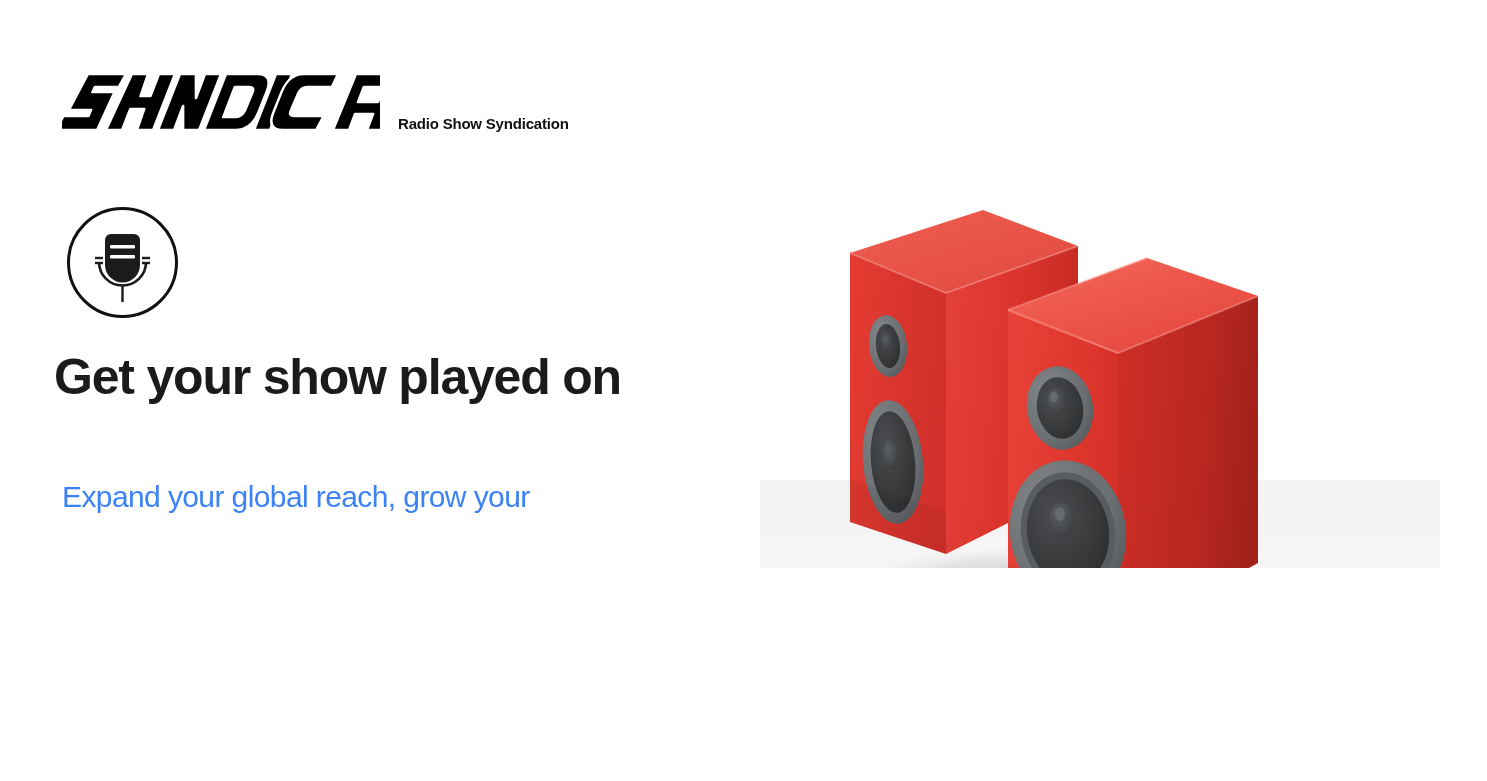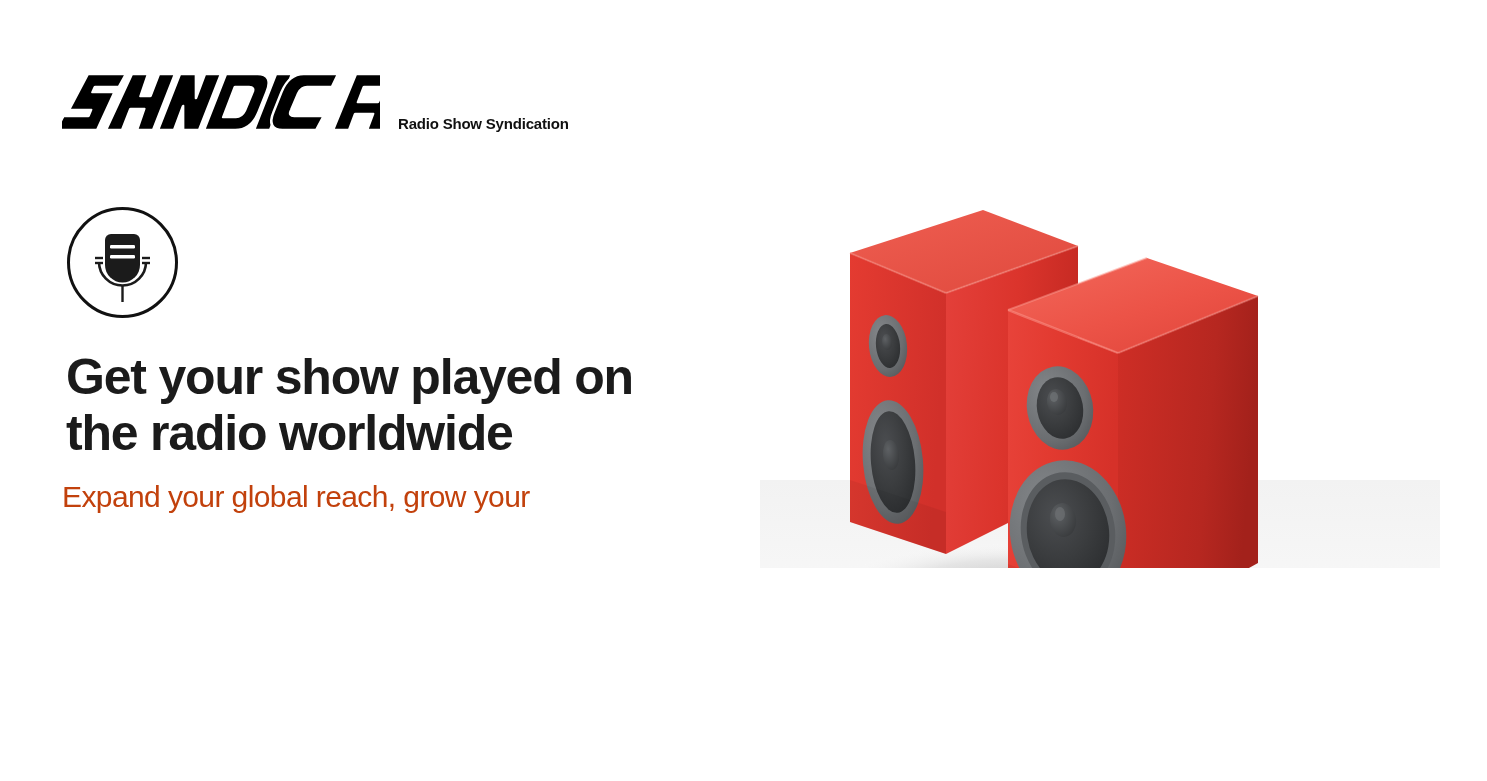--- a/index.html
+++ b/index.html
@@ -53,21 +53,21 @@
     left: 66px;
     top: 206px;
     width: 113px;
     height: 113px;
   }
   .mic-badge svg { display: block; width: 113px; height: 113px; }
 
   
   .headline {
     position: absolute;
-    left: 66px;
+    left: 54px;
     top: 349px;
     width: 640px;
     margin: 0;
     font-family: "Liberation Sans", sans-serif;
     font-size: 50px;
     line-height: 56px;
     font-weight: bold;
     letter-spacing: -1.2px;
     color: #1b1b1b;
   }
@@ -75,21 +75,21 @@
     position: absolute;
     left: 62px;
     top: 477px;
     width: 600px;
     margin: 0;
     font-family: "Liberation Sans", sans-serif;
     font-size: 30px;
     line-height: 40px;
     font-weight: normal;
     letter-spacing: -0.6px;
-    color: #c2410c;
+    color: #3b82f6;
   }
 
   
   .hero-visual {
     position: absolute;
     left: 760px;
     top: 150px;
     width: 680px;
     height: 560px;
   }
@@ -151,21 +151,20 @@
       <line x1="29" y1="57" x2="37" y2="57" stroke="#1b1b1b" stroke-width="2.4"></line>
       <line x1="76" y1="52" x2="84" y2="52" stroke="#1b1b1b" stroke-width="2.4"></line>
       <line x1="76" y1="57" x2="84" y2="57" stroke="#1b1b1b" stroke-width="2.4"></line>
 
       <line x1="56.5" y1="79" x2="56.5" y2="96" stroke="#1b1b1b" stroke-width="2.4"></line>
     </svg>
   </div>
 
   <h1 class="headline">
     <span>Get your show played on</span><br>
-    <span>the radio worldwide</span>
   </h1>
 
   <p class="subcopy">
     <span>Expand your global reach, grow your</span><br>
   </p>
 
   <div class="hero-visual">
     <svg viewBox="0 0 680 560" xmlns="http://www.w3.org/2000/svg" role="img" aria-label="Pair of red bookshelf studio speakers">
       <defs>
         <linearGradient id="frontFace" x1="0" y1="0" x2="1" y2="0.25">

